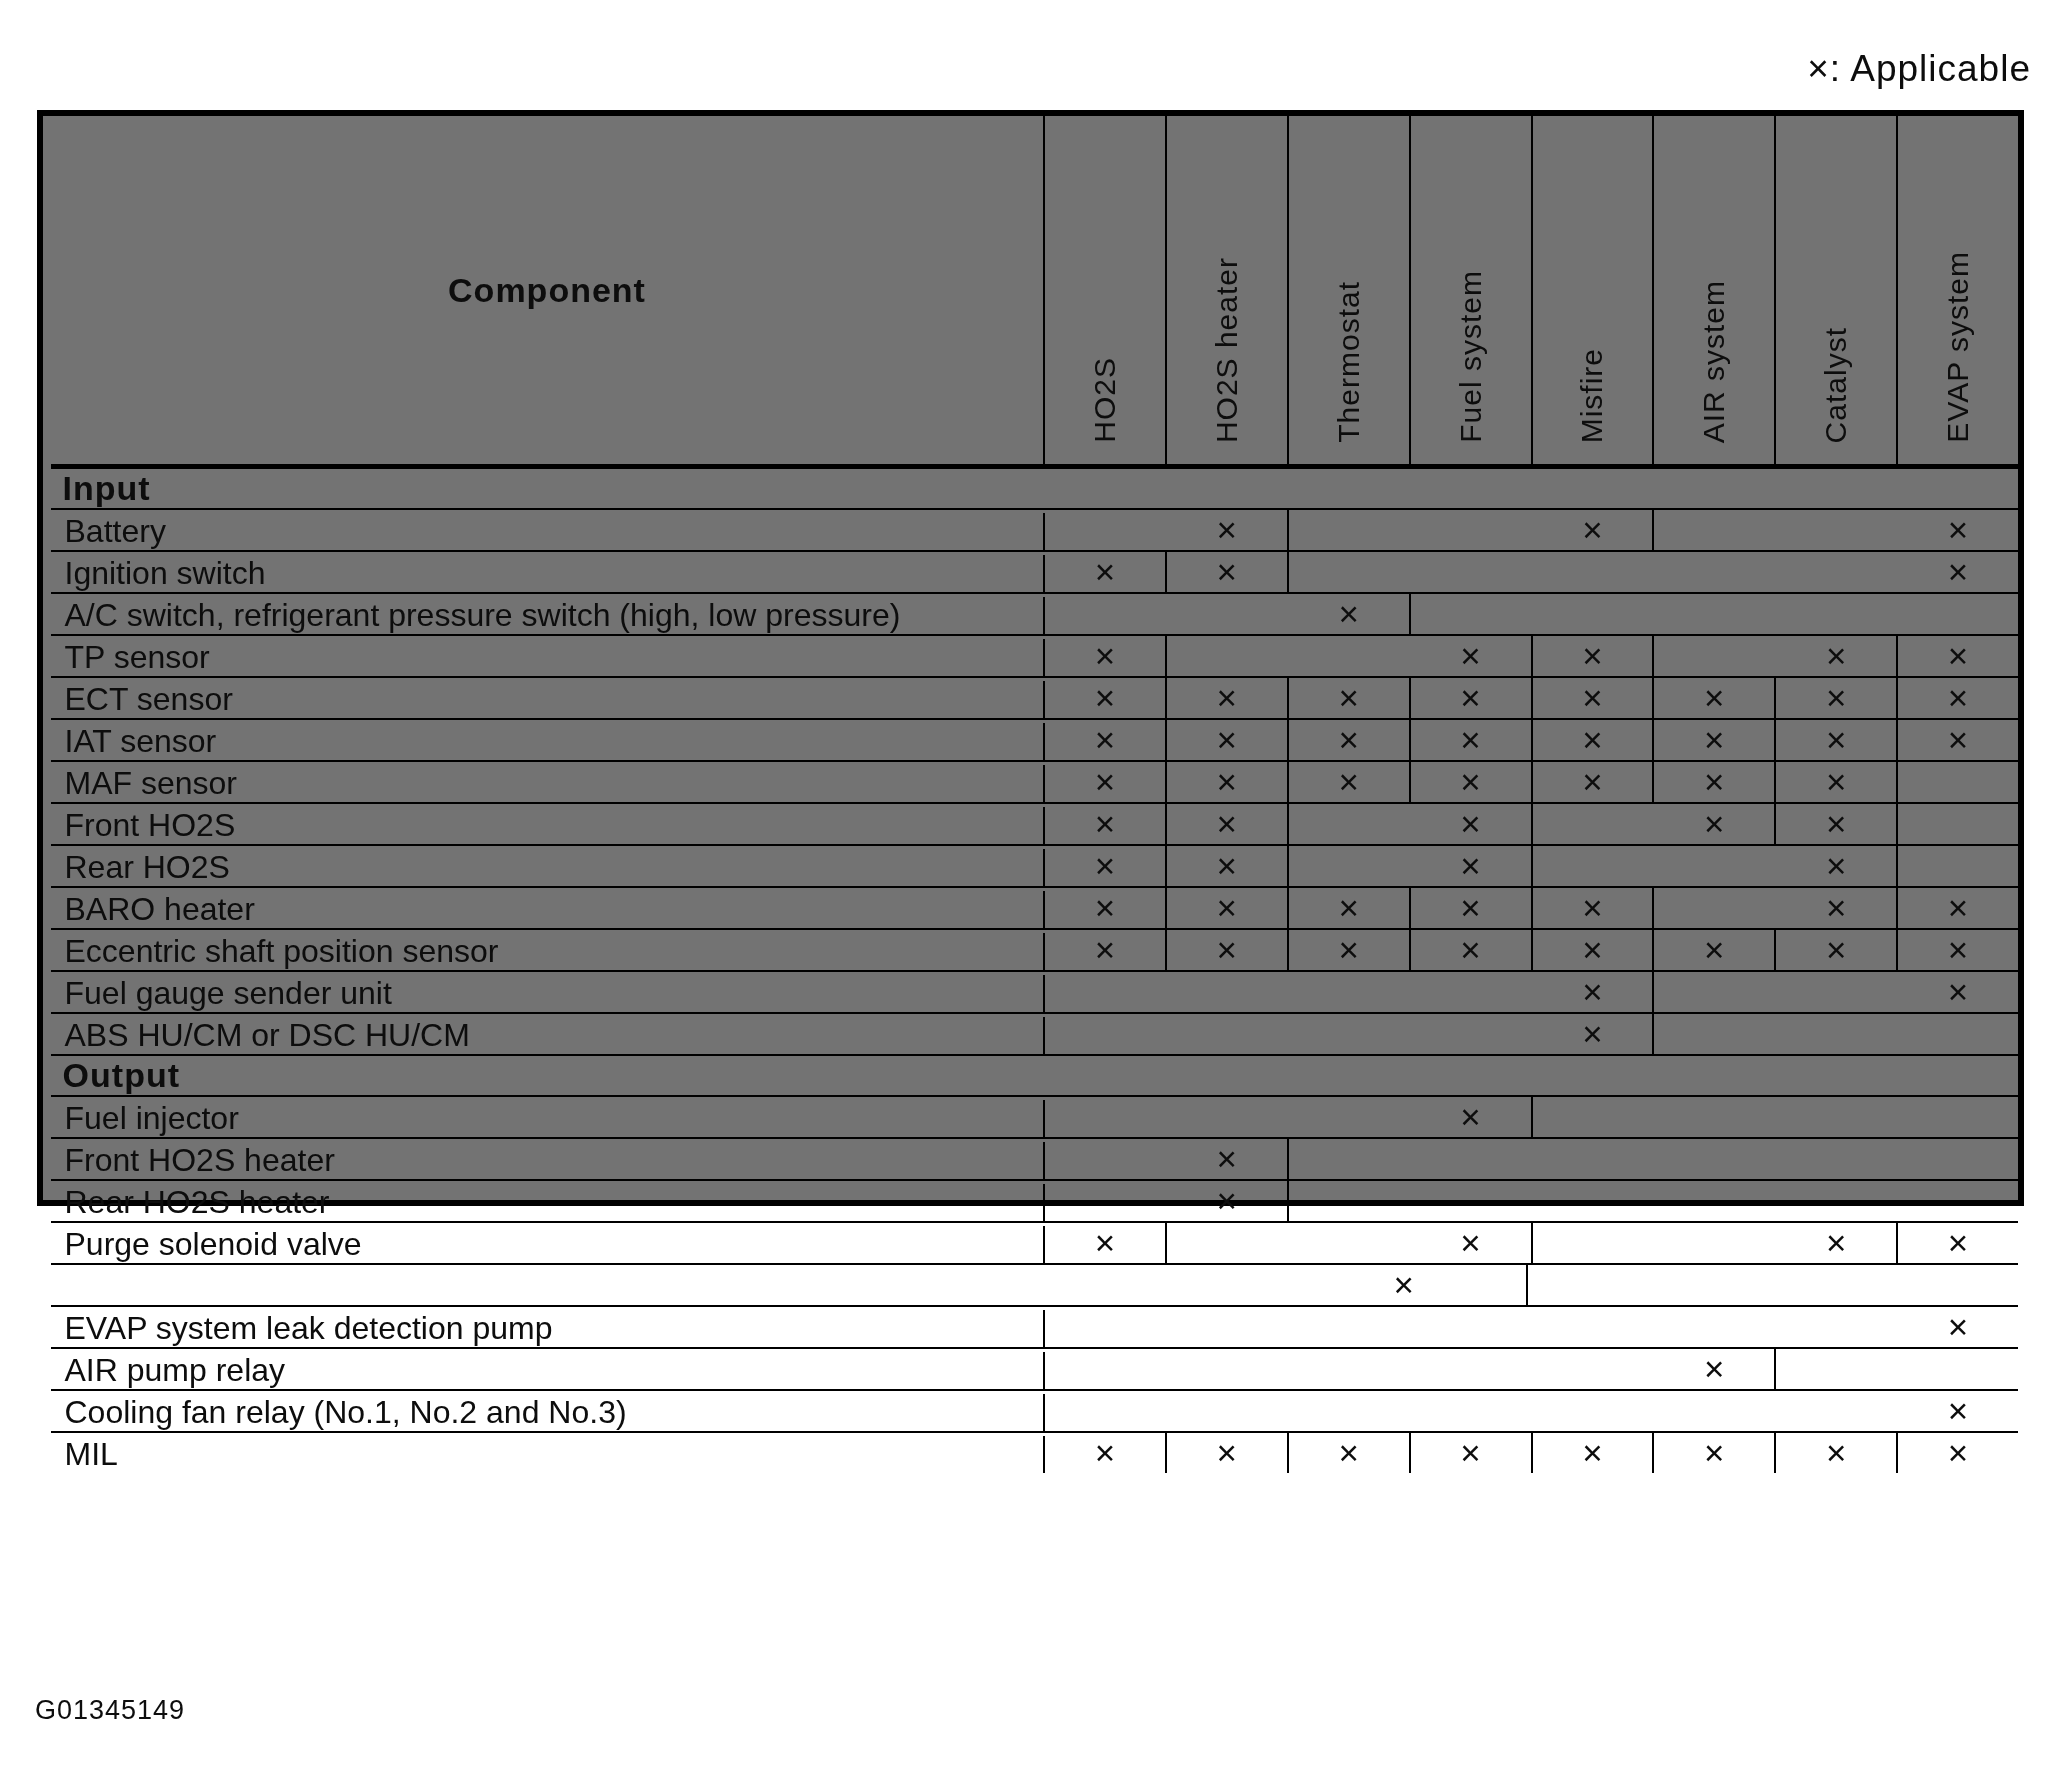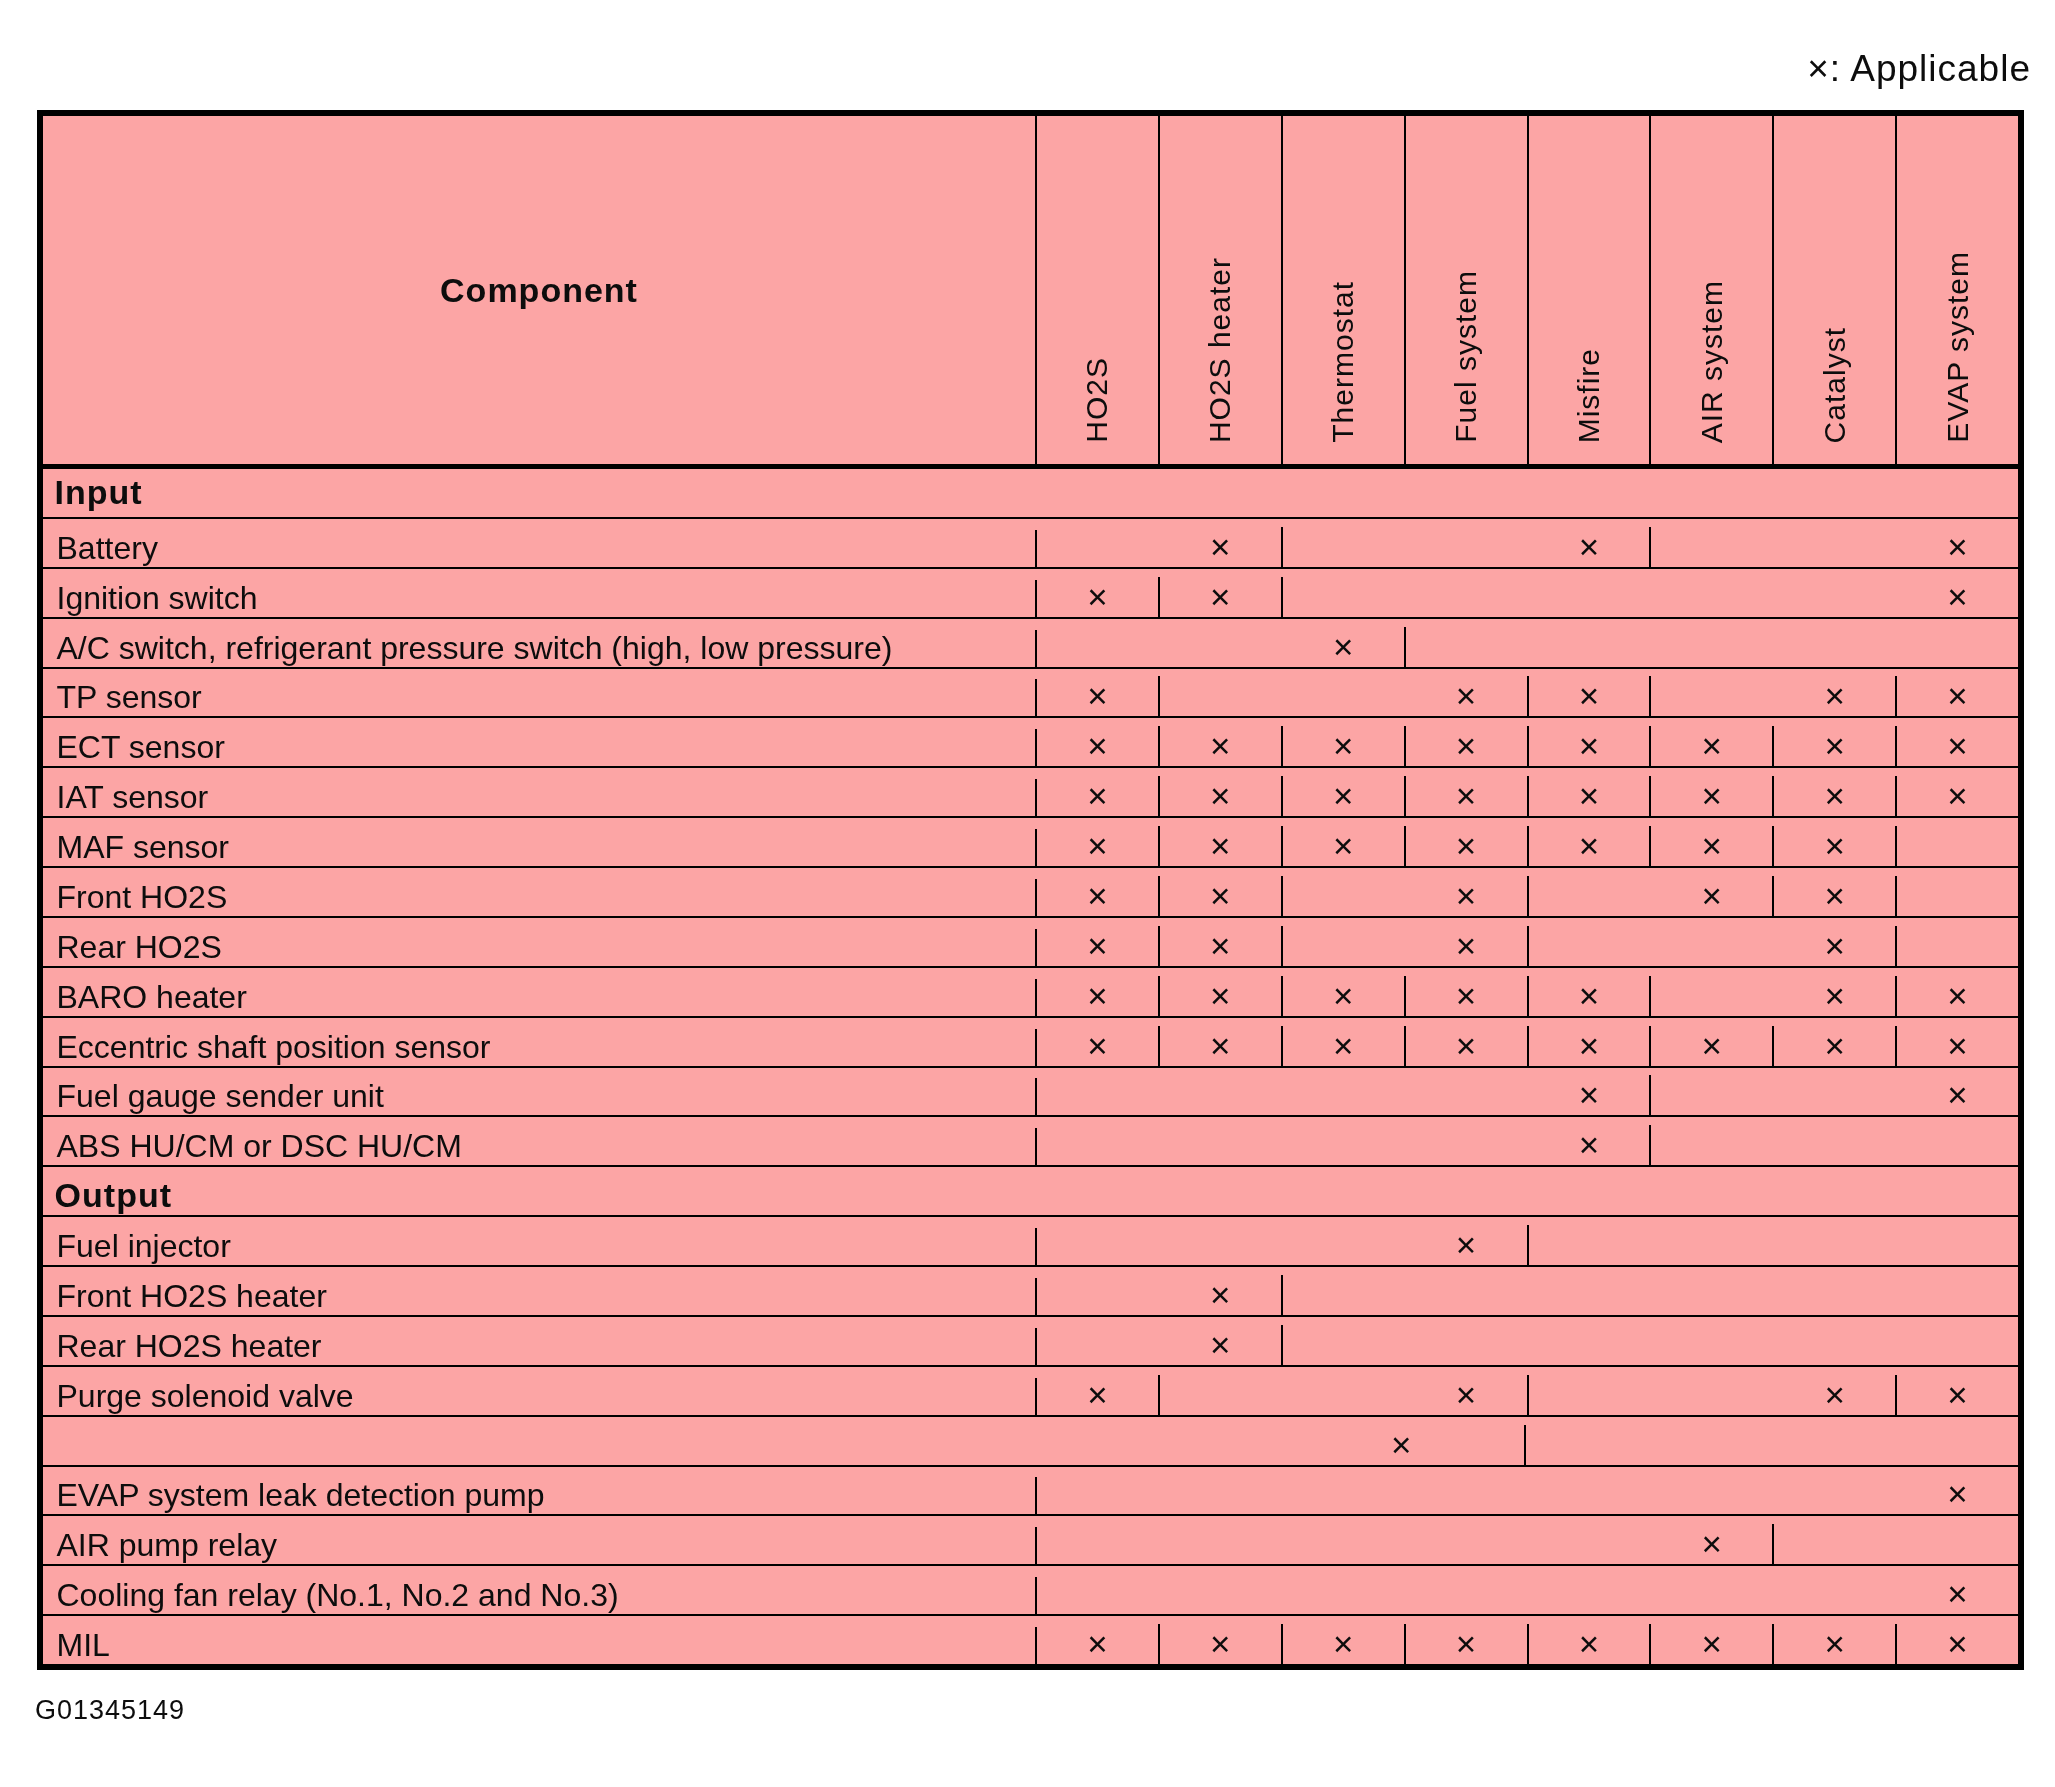--- a/index.html
+++ b/index.html
@@ -11,24 +11,25 @@
   }
   .page { position: relative; width: 2056px; height: 1787px; overflow: hidden; background: #ffffff; }
 
   .legend {
     position: absolute; top: 48px; right: 25px;
     font-size: 37px; letter-spacing: 1px; white-space: nowrap;
   }
 
   .matrix {
     position: absolute; left: 37px; top: 110px;
-    width: 1987px; height: 1560px;
+    width: 1987px; height: 1096px;
     border: 6.8px solid #000;
     display: flex; flex-direction: column;
-    background: #fca5a5;
+    background: #737373;
+    padding-left: 8px;
   }
 
   .header-row { display: flex; height: 353px; border-bottom: 5.8px solid #000; flex: none; }
   .component-cell {
     width: 994px; flex: none;
     border-right: 2.9px solid #000;
     display: flex; align-items: center; justify-content: center;
     font-weight: bold; font-size: 34px; letter-spacing: 1px;
   }
   .col-header { flex: 1; border-right: 2.9px solid #000; position: relative; }

